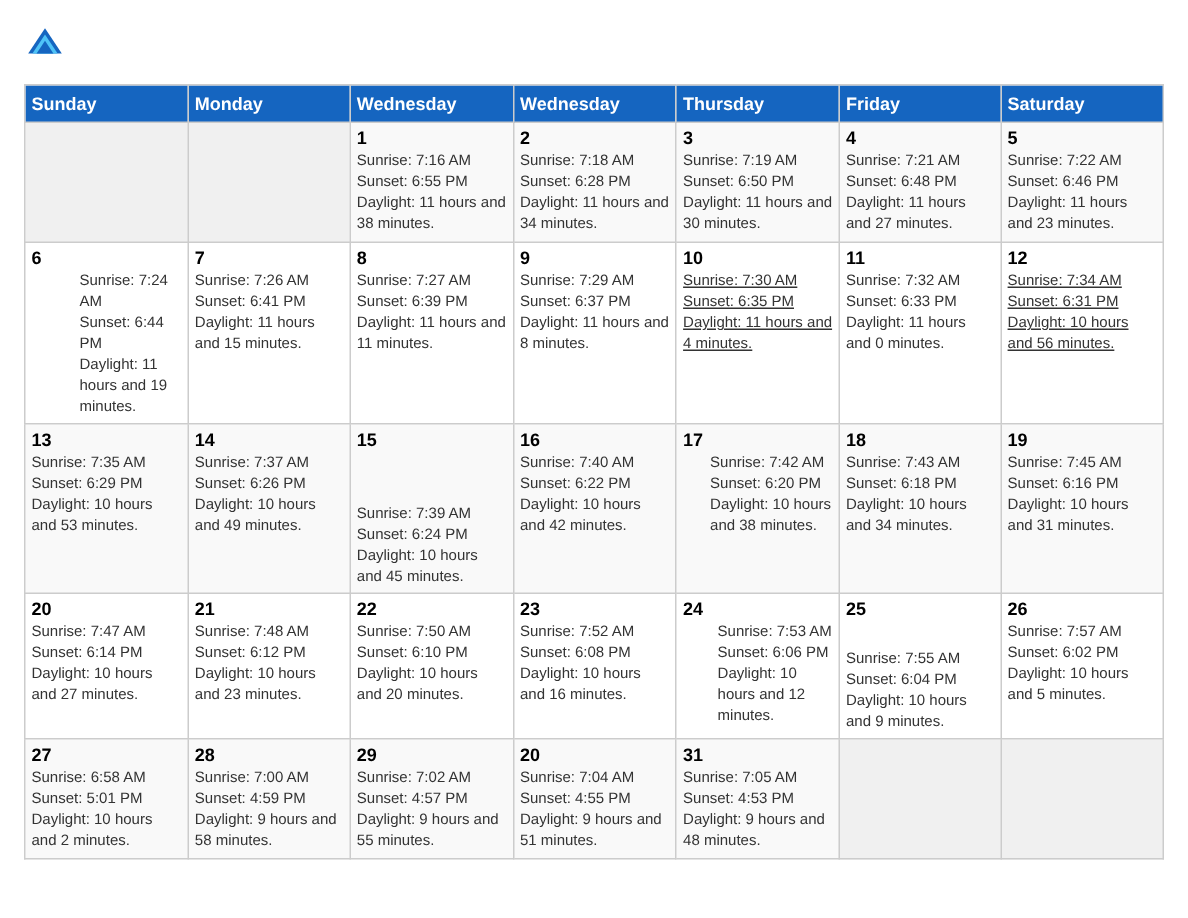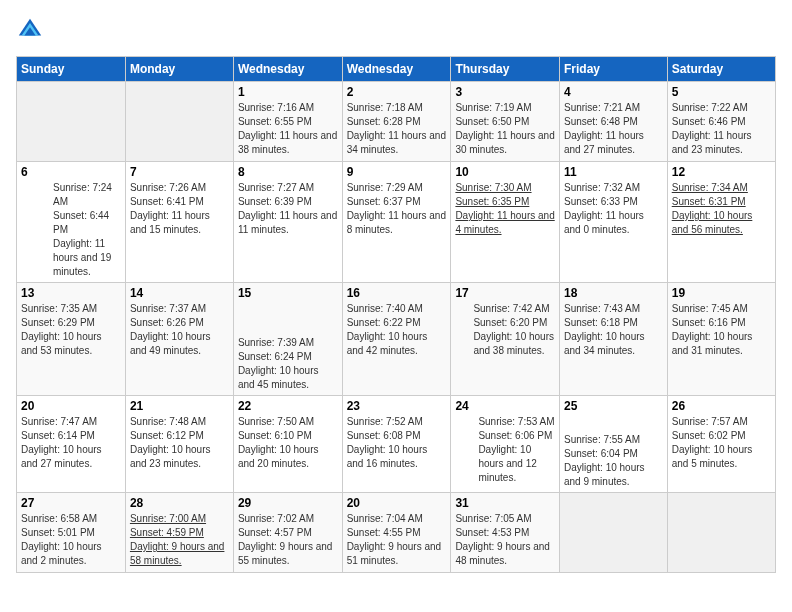--- a/index.html
+++ b/index.html
@@ -290,21 +290,21 @@
         </tr>
         <tr>
           <td>
             <span class="day-num">27</span>
             <div class="day-info" style="white-space: pre-line;">Sunrise: 6:58 AM
 Sunset: 5:01 PM
 Daylight: 10 hours and 2 minutes.</div>
           </td>
           <td>
             <span class="day-num">28</span>
-            <div class="day-info" style="white-space: pre-line; text-decoration: underline;">Sunrise: 7:00 AM
+            <div class="day-info" style="white-space: pre-line;">Sunrise: 7:00 AM
 Sunset: 4:59 PM
 Daylight: 9 hours and 58 minutes.</div>
           </td>
           <td>
             <span class="day-num">29</span>
             <div class="day-info" style="white-space: pre-line;">Sunrise: 7:02 AM
 Sunset: 4:57 PM
 Daylight: 9 hours and 55 minutes.</div>
           </td>
           <td>

